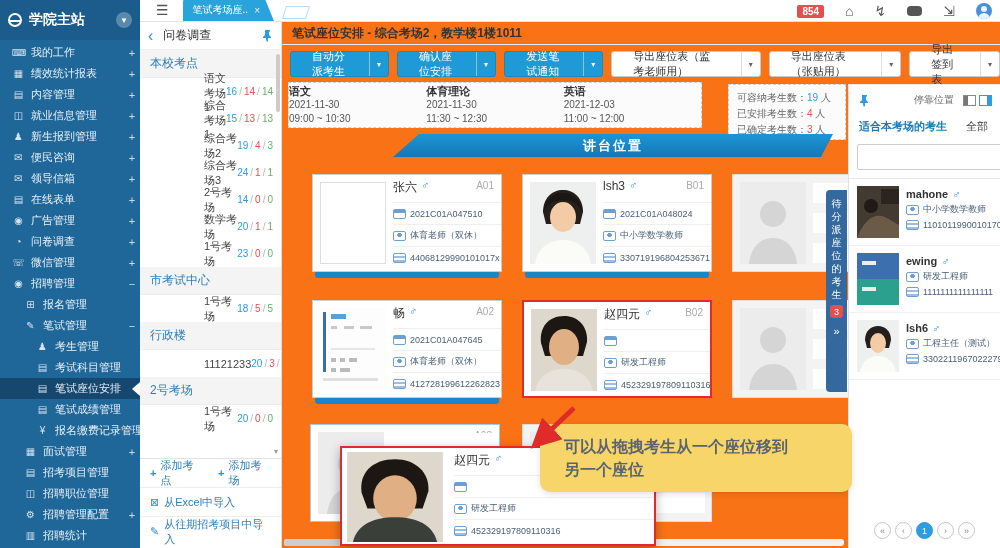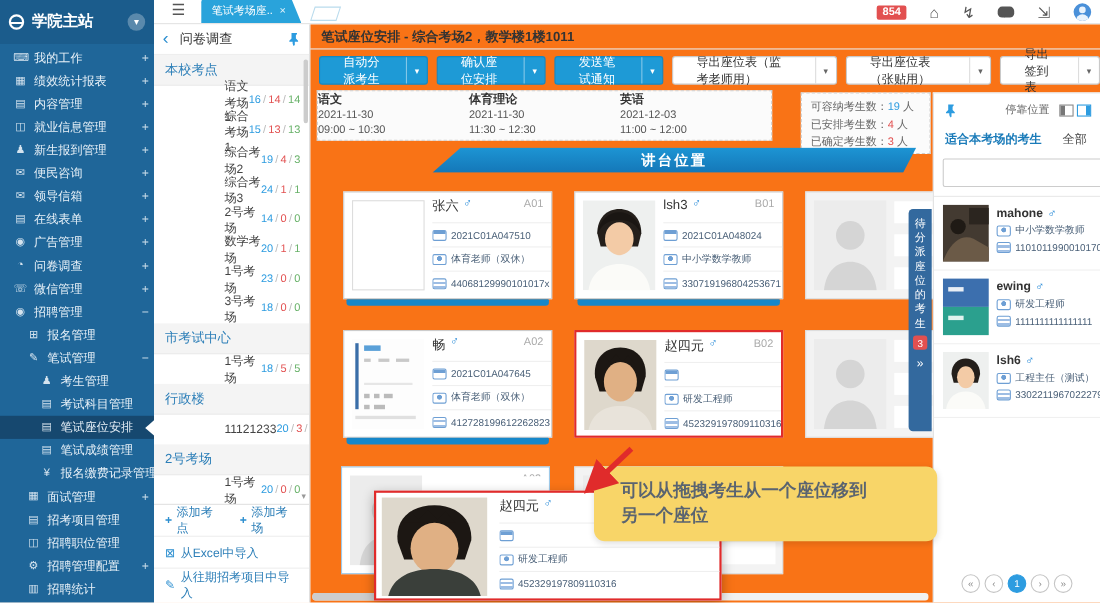--- a/index.html
+++ b/index.html
@@ -331,24 +331,20 @@
           <span class="rn">2号考场</span>
           <span class="cnt"><span class="c1">14</span><span class="c2">0</span><span class="c3">0</span></span>
         </div>
       <div class="np-room">
           <span class="rn">数学考场</span>
           <span class="cnt"><span class="c1">20</span><span class="c2">1</span><span class="c3">1</span></span>
         </div>
       <div class="np-room">
           <span class="rn">1号考场</span>
           <span class="cnt"><span class="c1">23</span><span class="c2">0</span><span class="c3">0</span></span>
-        </div>
-      <div class="np-room">
-          <span class="rn">3号考场</span>
-          <span class="cnt"><span class="c1">18</span><span class="c2">0</span><span class="c3">0</span></span>
         </div>
       <div class="np-group-h">市考试中心</div>
       <div class="np-room">
           <span class="rn">1号考场</span>
           <span class="cnt"><span class="c1">18</span><span class="c2">5</span><span class="c3">5</span></span>
         </div>
       <div class="np-group-h">行政楼</div>
       <div class="np-room">
           <span class="rn">11121233</span>
           <span class="cnt"><span class="c1">20</span><span class="c2">3</span><span class="c3">3</span></span>

